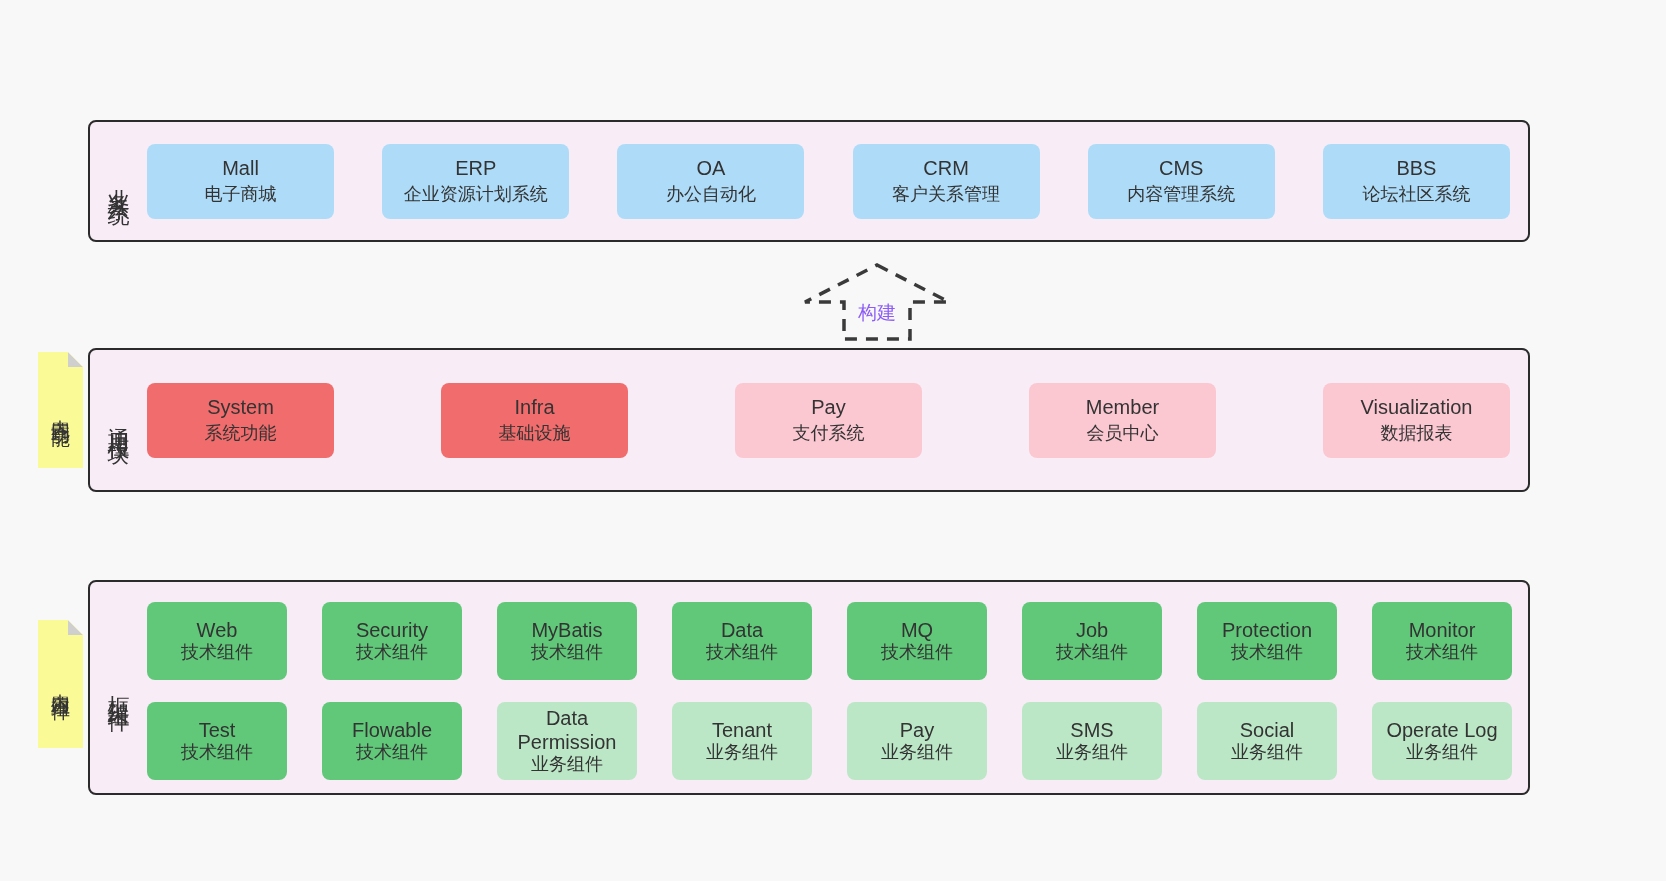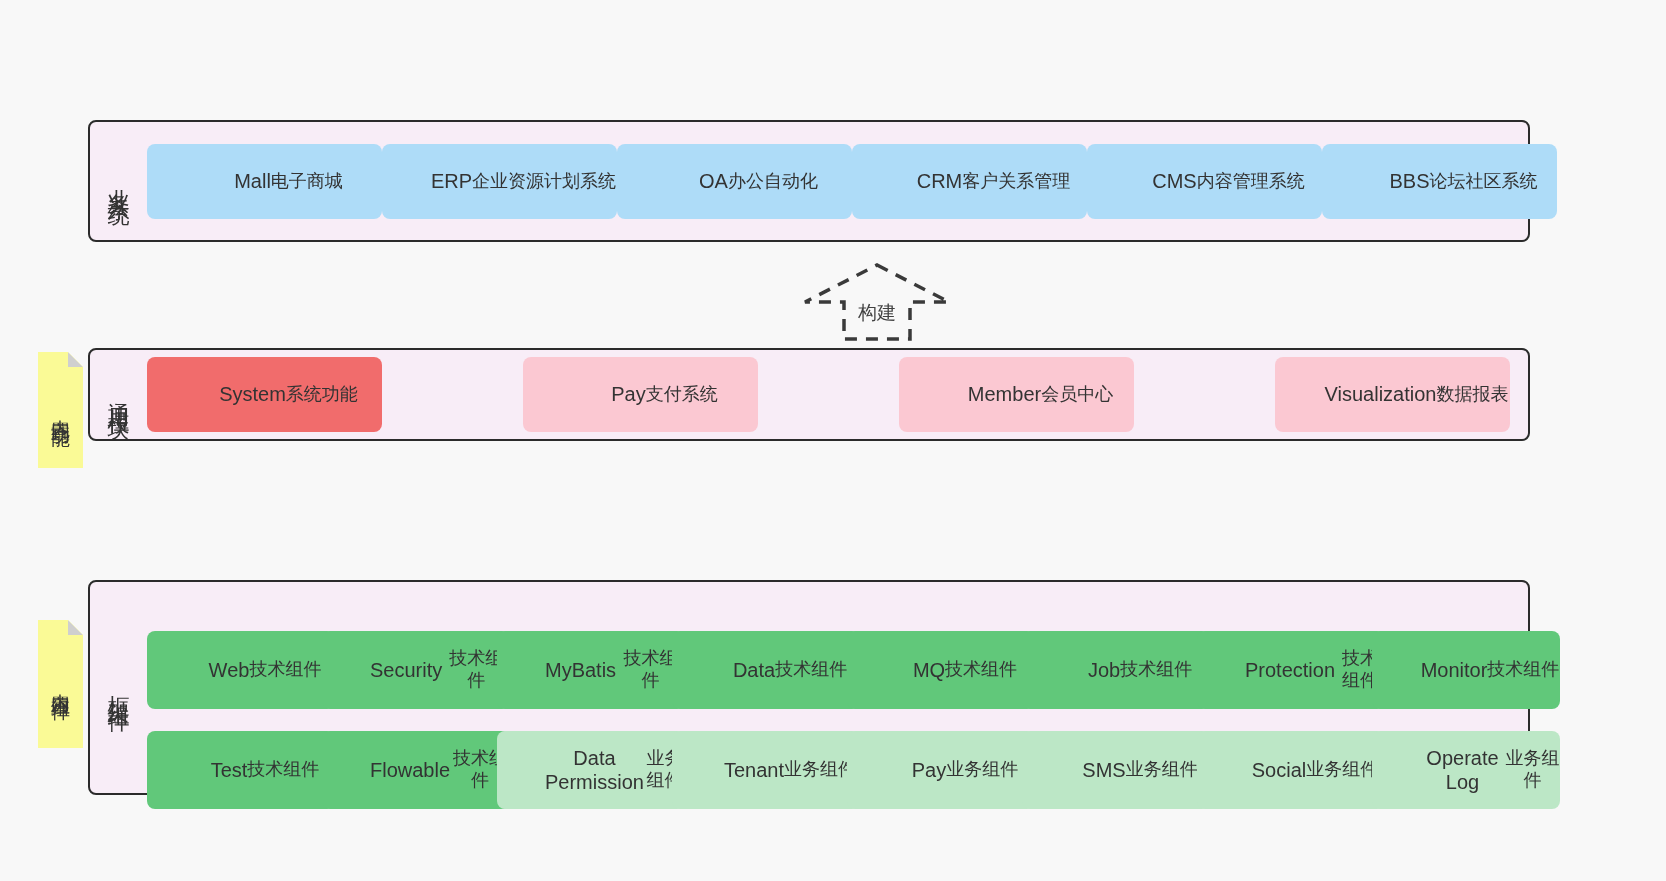--- a/index.html
+++ b/index.html
@@ -16,63 +16,61 @@
   }
   .layer{
     position:absolute;left:88px;width:1442px;
     background:var(--layer-bg,#f8edf7);
     border:2px solid #2b2b2b;
     border-radius:8px;
     box-sizing:border-box;
     display:flex;
   }
   .layer-top{top:120px;height:122px}
-  .layer-mid{top:348px;height:93px}
+  .layer-mid{top:348px;height:144px}
   .layer-bot{top:580px;height:215px}
   .layer-label{
     width:57px;flex:0 0 57px;
     display:flex;align-items:center;justify-content:center;
   }
   .layer-label span{
     writing-mode:vertical-lr;
     text-orientation:upright;
     font-size:22px;
     letter-spacing:5px;
     color:#333;
   }
   .boxrow{
     flex:1;
     display:flex;justify-content:space-between;align-items:center;
     padding-right:18px;
   }
   .box{
     border-radius:8px;
-    display:flex;flex-direction:row;
+    display:flex;flex-direction:column;
     align-items:center;justify-content:center;
     text-align:center;
     line-height:1.35;
-    padding-left:48px;
   }
   .boxrow .box{width:187px;height:75px}
   .box-name{font-size:20px}
   .box-sub{font-size:18px}
   .blue{background:var(--blue-box,#aedcf8)}
   .red{background:var(--red-box,#f16c6c)}
   .pink{background:var(--pink-box,#fbc8d2)}
   .green{background:var(--green-box,#61c87a)}
   .lightgreen{background:var(--light-green-box,#bce7c6)}
   .grid16{
     flex:1;
     display:grid;
     grid-template-columns:repeat(8,140px);
     grid-auto-rows:78px;
     column-gap:35px;row-gap:22px;
     padding:20px 20px 0 0;
     align-content:start;
-    margin-top:29px;
   }
   .grid16 .box{width:140px;height:78px;line-height:1.22}
   .sticky{
     position:absolute;left:38px;width:45px;
     background:var(--sticky-yellow,#fafa96);
     display:flex;align-items:center;justify-content:center;
     clip-path:polygon(0 0,calc(100% - 15px) 0,100% 15px,100% 100%,0 100%);
   }
   .sticky::after{
     content:"";
@@ -90,21 +88,21 @@
     letter-spacing:3px;
     color:#333;
   }
   .arrow{position:absolute;width:150px;height:80px}
   .arrow svg{position:absolute;left:0;top:0}
   .arrow-label{
     position:absolute;left:50%;top:38px;
     transform:translateX(-50%);
     background:var(--page-bg,#f8f8f8);
     font-size:19px;padding:0 4px;
-    color:#404040;white-space:nowrap;
+    color:#8b5cf6;white-space:nowrap;
   }
   .arrow-build{left:802px;top:262px}
   .arrow-impl{left:817px;top:492px}
 </style>
 </head>
 <body>
 
 <div class="canvas">
 
   <div class="layer layer-top">
@@ -151,20 +149,24 @@
   </div>
   <div class="layer layer-mid">
     <div class="layer-label">
       <span>通用模块</span>
     </div>
     <div class="boxrow">
       <div class="box red">
         <div class="box-name">System</div>
         <div class="box-sub">系统功能</div>
       </div>
+      <div class="box red">
+        <div class="box-name">Infra</div>
+        <div class="box-sub">基础设施</div>
+      </div>
       <div class="box pink">
         <div class="box-name">Pay</div>
         <div class="box-sub">支付系统</div>
       </div>
       <div class="box pink">
         <div class="box-name">Member</div>
         <div class="box-sub">会员中心</div>
       </div>
       <div class="box pink">
         <div class="box-name">Visualization</div>

